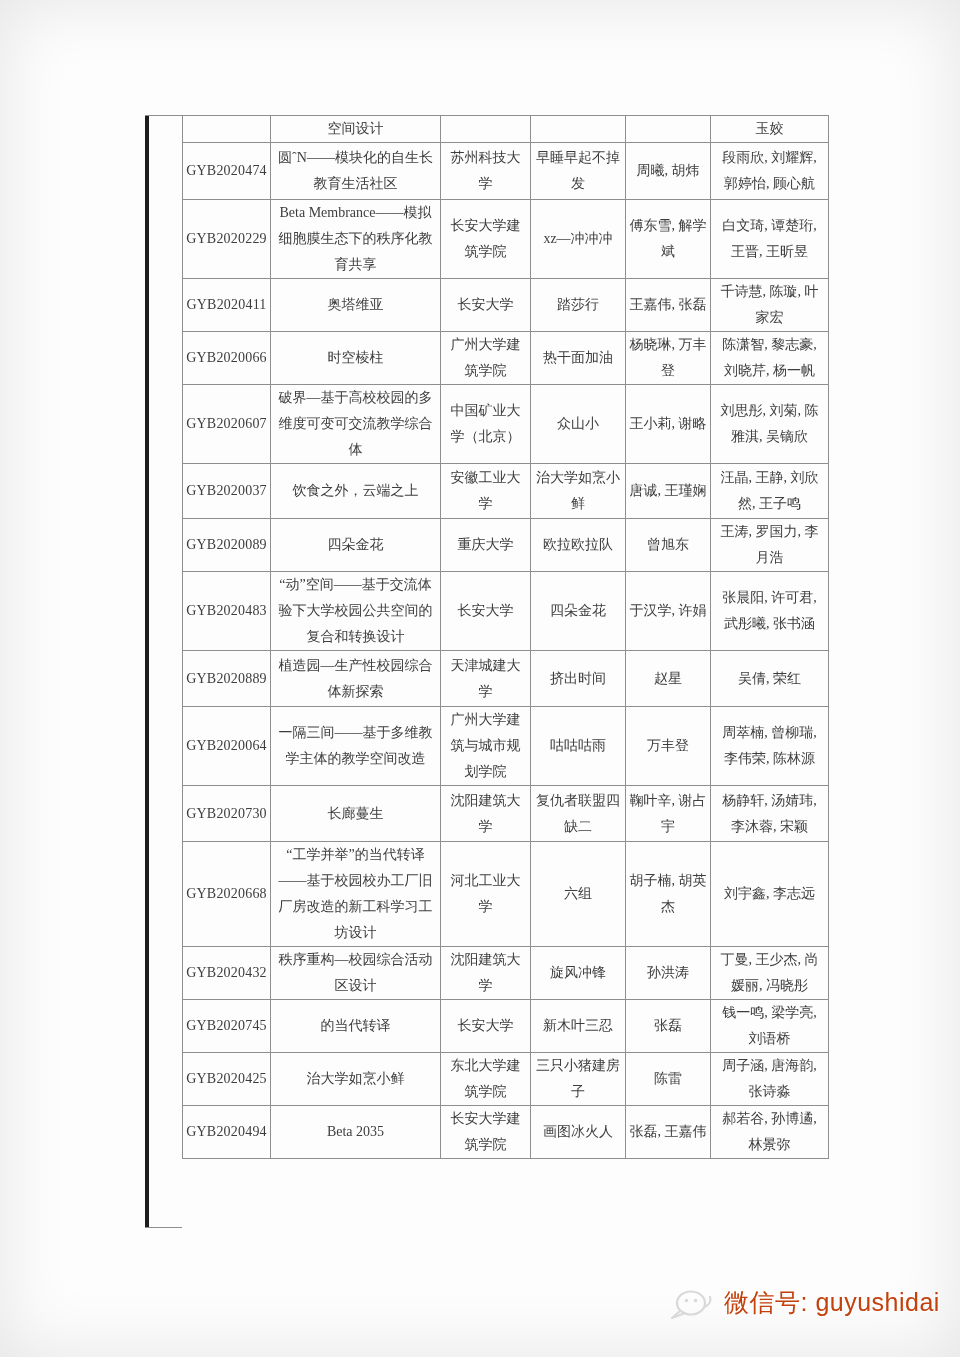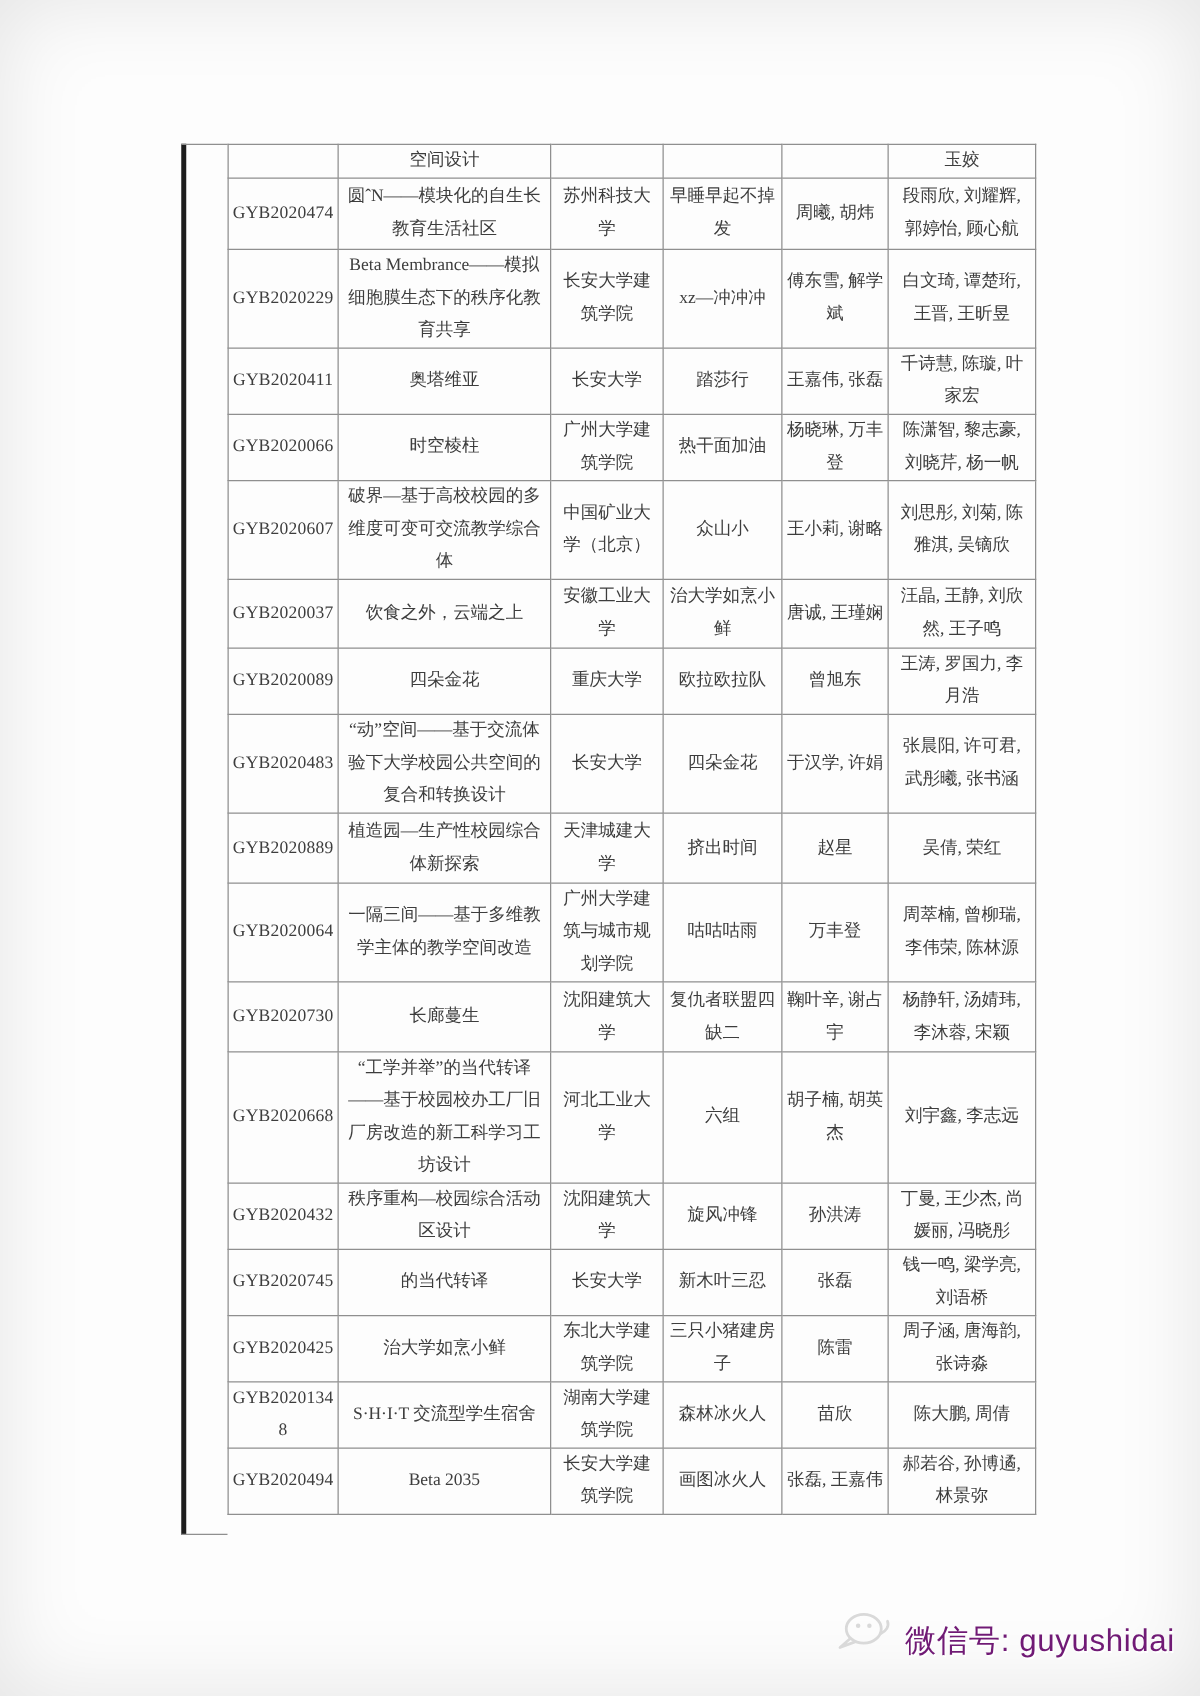--- a/index.html
+++ b/index.html
@@ -41,22 +41,22 @@
   td.c-id{font-size:13px;letter-spacing:0.2px;}
 
   .rh0{height:26px}.rh1{height:57px}.rh2{height:74px}.rh3{height:53px}
   .rh4{height:53px}.rh5{height:72px}.rh6{height:55px}.rh7{height:53px}
   .rh8{height:74px}.rh9{height:56px}.rh10{height:74px}.rh11{height:56px}
   .rh12{height:104px}.rh13{height:48px}.rh14{height:52px}.rh15{height:53px}
   .rh16{height:50px}.rh17{height:53px}.rh18{height:50px}
 
   .watermark{
     position:absolute;left:668px;top:1286px;
-    display:flex;align-items:flex-end;gap:8px;
-    color:#701a75;
+    display:flex;align-items:flex-start;gap:8px;
+    color:#c2410c;
   }
   .watermark .wm-text{
     font-family:"Liberation Sans", sans-serif;
     font-size:25px;letter-spacing:0.5px;
     text-shadow:1px 1px 0 #ffffff;
     white-space:nowrap;
   }
 </style>
 </head>
 <body>
@@ -198,28 +198,20 @@
         <td>钱一鸣, 梁学亮, 刘语桥</td>
       </tr>
       <tr class="rh15">
         <td class="c-id">GYB2020425</td>
         <td>治大学如烹小鲜</td>
         <td>东北大学建筑学院</td>
         <td>三只小猪建房子</td>
         <td>陈雷</td>
         <td>周子涵, 唐海韵, 张诗淼</td>
       </tr>
-      <tr class="rh16">
-        <td class="c-id">GYB20201348</td>
-        <td>S·H·I·T 交流型学生宿舍</td>
-        <td>湖南大学建筑学院</td>
-        <td>森林冰火人</td>
-        <td>苗欣</td>
-        <td>陈大鹏, 周倩</td>
-      </tr>
       <tr class="rh17">
         <td class="c-id">GYB2020494</td>
         <td>Beta 2035</td>
         <td>长安大学建筑学院</td>
         <td>画图冰火人</td>
         <td>张磊, 王嘉伟</td>
         <td>郝若谷, 孙博遹, 林景弥</td>
       </tr>
     </tbody>
   </table>

